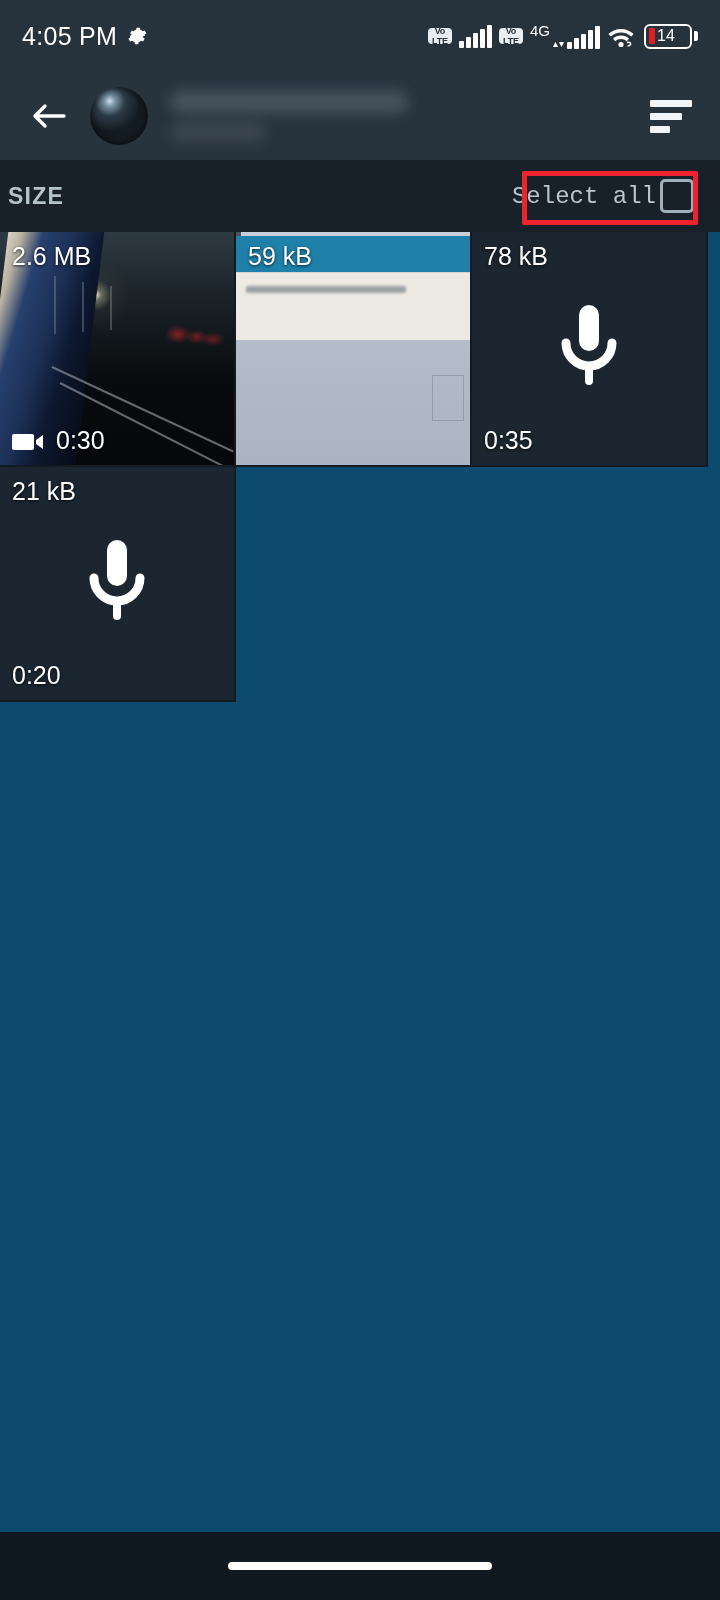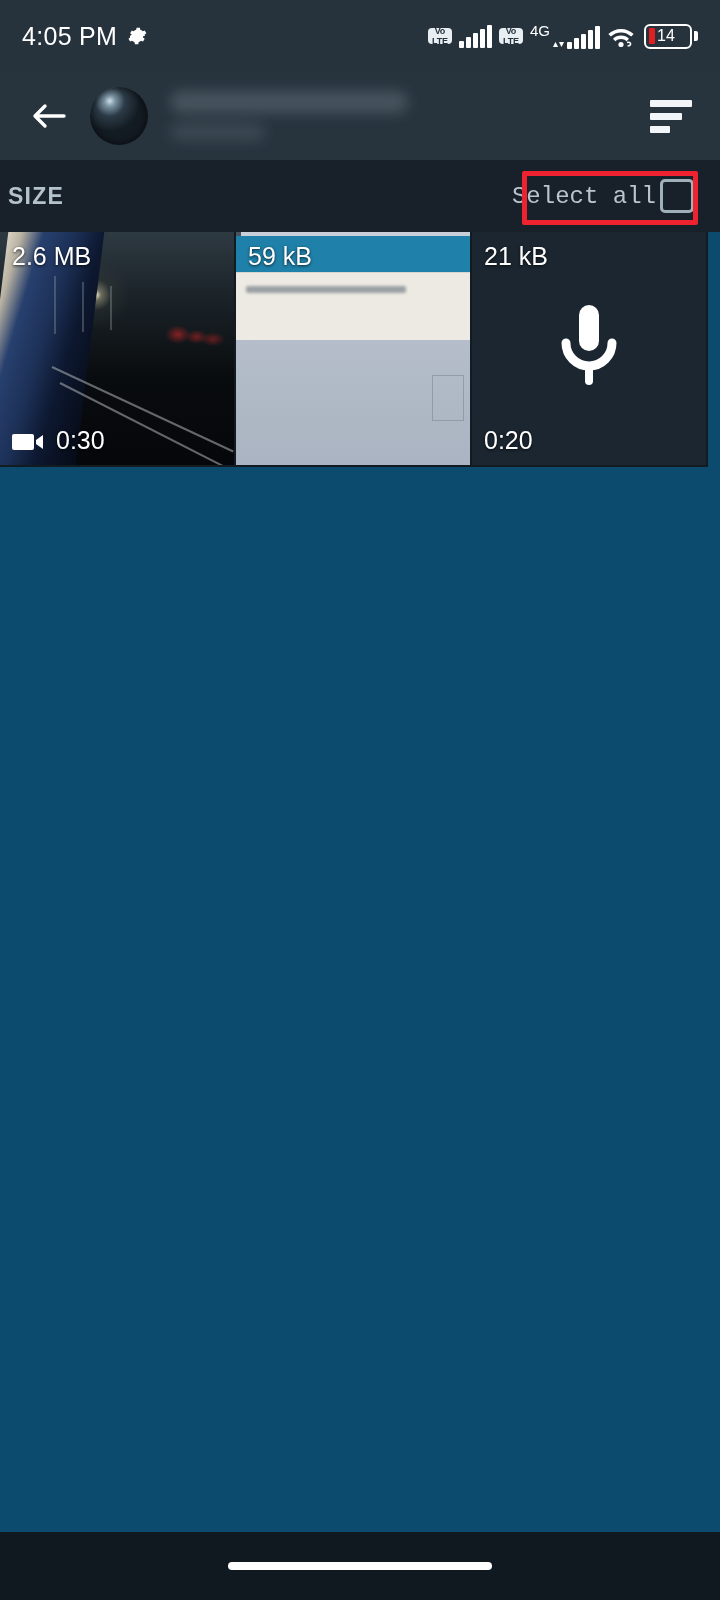--- a/index.html
+++ b/index.html
@@ -302,30 +302,43 @@
         <div class="sedge"></div>
         <div class="sbar"></div>
         <div class="scard"></div>
         <div class="stext"></div>
         <div class="sbody"></div>
         <div class="sbox"></div>
       </div>
       <span class="tile-size">59 kB</span>
     </div>
 
-
-
     <div class="tile">
       <span class="mic-ic">
         <svg viewBox="0 0 74 100" width="74" height="100">
             <rect x="27" y="6" width="20" height="46" rx="10" fill="#ffffff"></rect>
             <path fill="none" stroke="#ffffff" stroke-width="9" stroke-linecap="round" d="M14 44a23 23 0 0046 0"></path>
             <rect x="33" y="66" width="8" height="20" rx="4" fill="#ffffff"></rect>
           </svg>
       </span>
+      <span class="tile-size">78 kB</span>
+      <span class="tile-dur">
+        <span>0:35</span>
+      </span>
+    </div>
+
+
+    <div class="tile">
+      <span class="mic-ic">
+        <svg viewBox="0 0 74 100" width="74" height="100">
+            <rect x="27" y="6" width="20" height="46" rx="10" fill="#ffffff"></rect>
+            <path fill="none" stroke="#ffffff" stroke-width="9" stroke-linecap="round" d="M14 44a23 23 0 0046 0"></path>
+            <rect x="33" y="66" width="8" height="20" rx="4" fill="#ffffff"></rect>
+          </svg>
+      </span>
       <span class="tile-size">21 kB</span>
       <span class="tile-dur">
         <span>0:20</span>
       </span>
     </div>
 
     <div class="tile empty"></div>
   </div>
 
   <div class="navbar">

